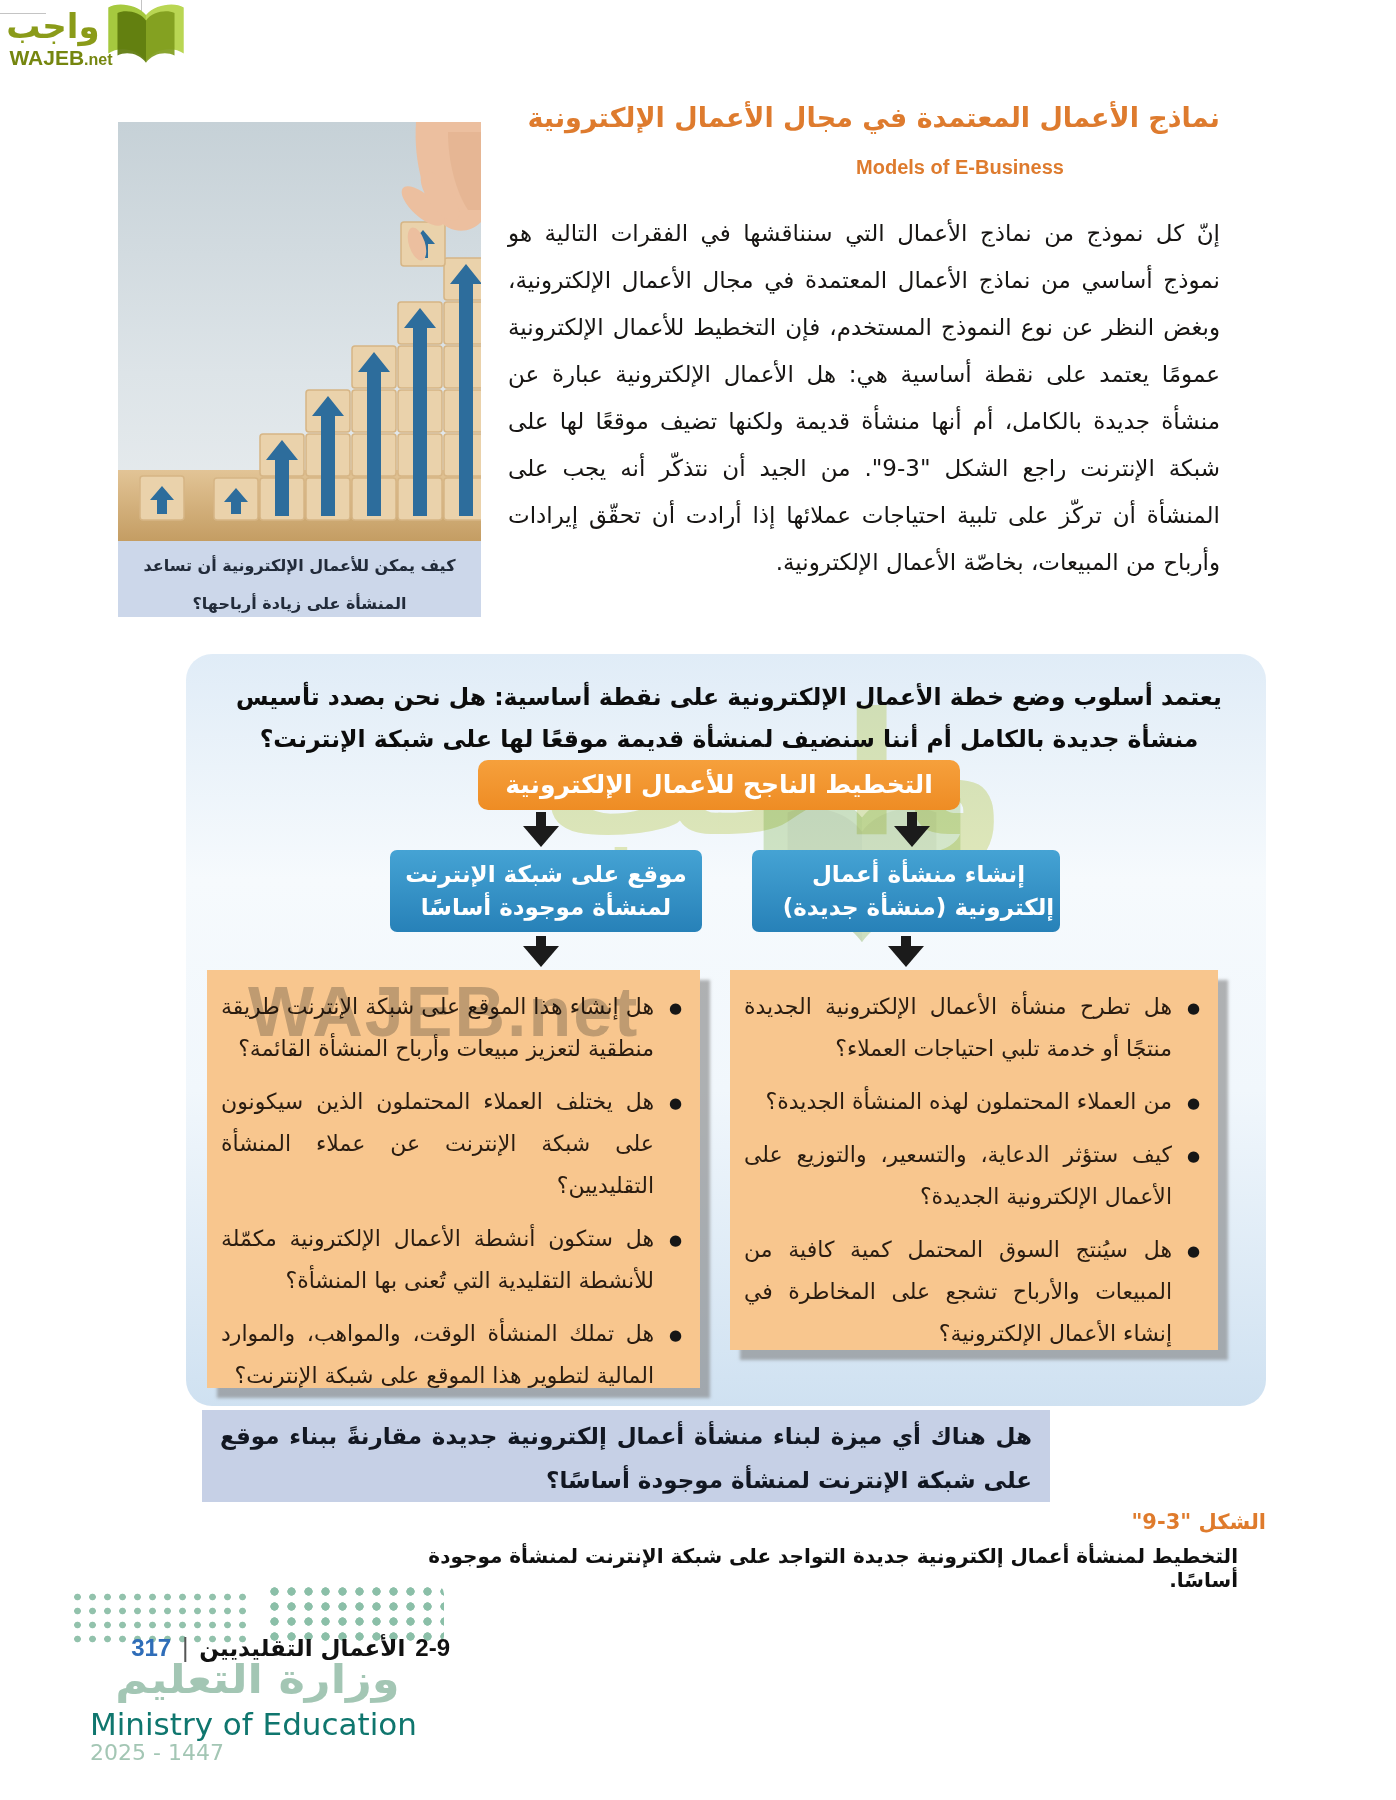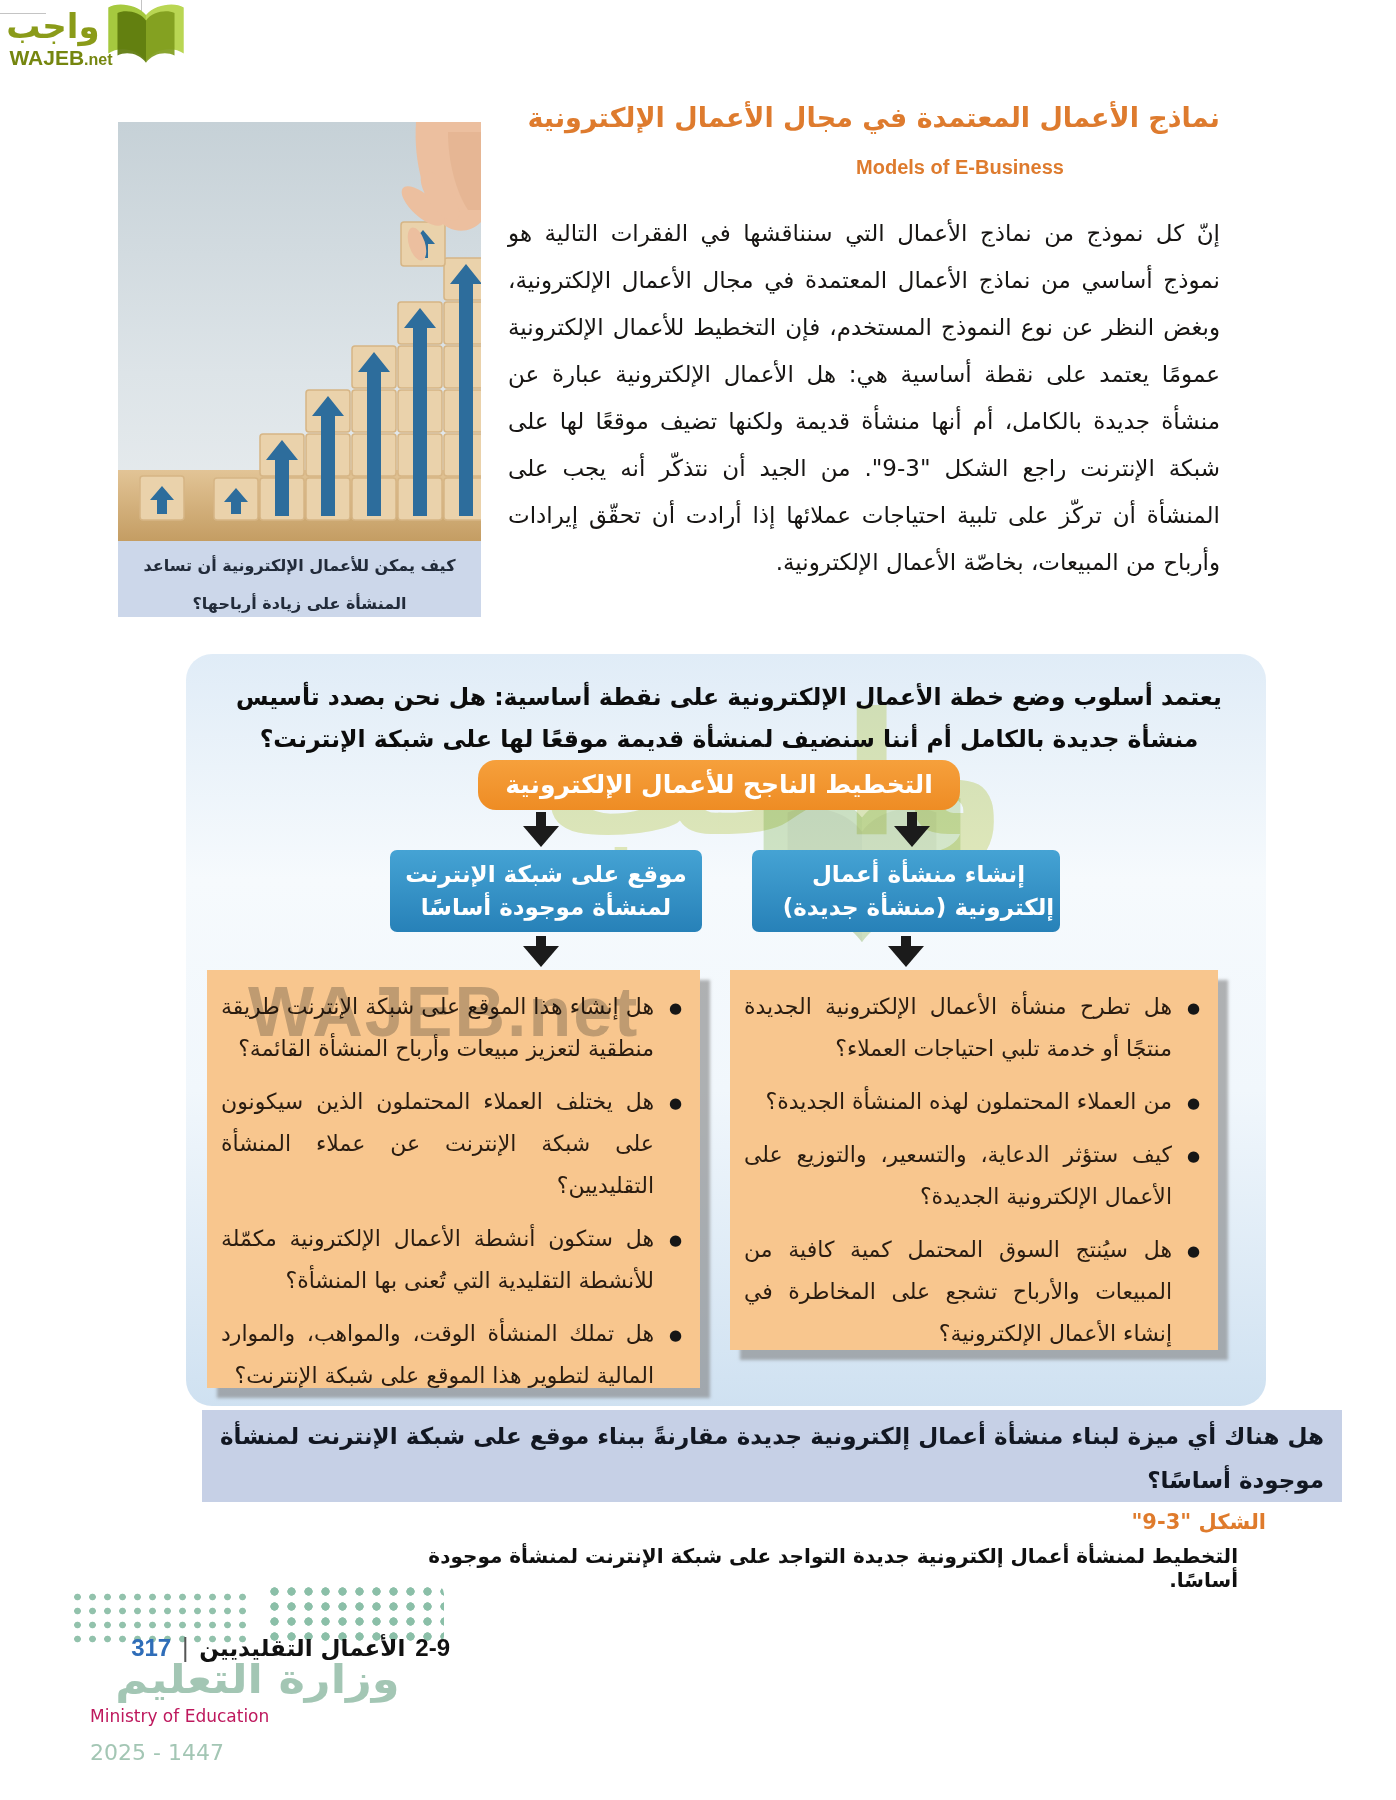--- a/index.html
+++ b/index.html
@@ -27,21 +27,21 @@
       color:#de7b2e;font-size:27px;font-weight:bold;}
   .heading-en{left:700px;top:156px;width:520px;text-align:center;color:#de7b2e;
       font-size:20px;font-weight:bold;font-family:"Liberation Sans",sans-serif;}
   .body-text{left:508px;top:210px;width:712px;direction:rtl;text-align:justify;
       text-align-last:right;font-size:23px;line-height:47px;color:#171513;}
   
   .fig-panel{left:186px;top:654px;width:1080px;height:752px;border-radius:26px;z-index:0;
       background:linear-gradient(180deg,#e0ecf7 0%,#f6fafd 30%,#f1f7fc 58%,#cfe1f1 100%);}
   .fig-intro{left:204px;top:676px;width:1050px;text-align:center;direction:rtl;z-index:3;
       font-weight:bold;font-size:23.5px;line-height:42px;color:#0c0c0c;}
-  .fig-root{left:478px;top:760px;width:482px;height:50px;border-radius:18px;z-index:3;
+  .fig-root{left:478px;top:760px;width:482px;height:50px;border-radius:10px;z-index:3;
       background:linear-gradient(180deg,#f6a03c,#ee8c24);color:#fff;font-size:25px;
       font-weight:bold;text-align:center;line-height:50px;direction:rtl;}
   .flow-arrow{display:flex;flex-direction:column;align-items:center;z-index:3;width:40px;}
   .flow-stem{width:10px;background:#1b1b1b;}
   .flow-head{width:0;height:0;border-left:18px solid transparent;
       border-right:18px solid transparent;border-top:21px solid #1b1b1b;}
   .a1{left:521px;top:812px;} .a2{left:892px;top:812px;}
   .a3{left:521px;top:936px;} .a4{left:886px;top:936px;}
   .a1 .flow-stem,.a2 .flow-stem{height:14px;}
   .a3 .flow-stem,.a4 .flow-stem{height:10px;}
@@ -59,21 +59,21 @@
       text-align:justify;text-align-last:right;font-size:22px;line-height:42px;color:#2a1c10;}
   .qpanel .q-dot{position:absolute;right:2px;top:1px;font-size:15px;color:#161616;}
   
   .wm{z-index:2;pointer-events:none;}
   .wm-latin{left:248px;top:972px;font-family:"Liberation Sans",sans-serif;font-weight:bold;
       font-size:70px;color:#7e8489;opacity:.45;mix-blend-mode:multiply;letter-spacing:2px;}
   .wm-ar{left:540px;top:690px;font-size:170px;font-weight:bold;color:#bcca3a;opacity:.35;
       direction:rtl;mix-blend-mode:multiply;line-height:170px;}
   .wm-book{left:742px;top:680px;opacity:.32;mix-blend-mode:multiply;}
   
-  .fig-question{left:202px;top:1410px;width:1140px;height:92px;background:#c6d0e6;
+  .fig-question{left:202px;top:1410px;width:848px;height:92px;background:#c6d0e6;
       direction:rtl;text-align:justify;text-align-last:right;font-size:23px;font-weight:bold;
       line-height:44px;color:#121722;padding:4px 18px 0 18px;box-sizing:border-box;z-index:3;}
   .fig-label{left:566px;top:1510px;width:700px;text-align:right;direction:rtl;
       color:#df7b2c;font-weight:bold;font-size:21px;}
   .fig-caption{left:420px;top:1544px;width:818px;text-align:right;direction:rtl;
       color:#101010;font-size:20px;font-weight:bold;}
   
   .moe-dots1{left:70px;top:1590px;width:182px;height:56px;border-radius:10px;
       background-image:radial-gradient(circle,#92c2ac 3px,transparent 3.7px);
       background-size:15px 14px;}
@@ -81,21 +81,21 @@
       background-image:radial-gradient(circle,#8bbfa8 3.9px,transparent 4.5px);
       background-size:17px 15px;}
   .footer-line{left:105px;top:1634px;width:345px;direction:rtl;display:flex;
       align-items:center;gap:10px;font-size:24px;color:#111;}
   .footer-line .num{font-weight:bold;font-family:"Liberation Sans",sans-serif;}
   .footer-line .title{font-weight:bold;font-size:23px;}
   .footer-line .sep{color:#555;font-weight:normal;}
   .footer-line .page{color:#2f6db8;font-weight:bold;font-family:"Liberation Sans",sans-serif;}
   .moe-ar{left:85px;top:1656px;width:345px;text-align:center;color:#a3c6b4;
       font-size:40px;font-weight:bold;direction:rtl;transform:scaleX(1.12);}
-  .moe-en{left:90px;top:1706px;width:360px;color:#be185d;font-size:17px;}
+  .moe-en{left:90px;top:1706px;width:360px;color:#0f766e;font-size:31px;}
   .moe-year{left:90px;top:1740px;color:#a3c6b4;font-size:22px;}
 </style>
 </head>
 <body>
 
 <div class="abs crop-h"></div>
 <div class="abs crop-v"></div>
 
 <div class="abs logo-ar">واجب</div>
 <div class="abs logo-en"><span class="b">WAJEB</span><span class="s">.net</span></div>

